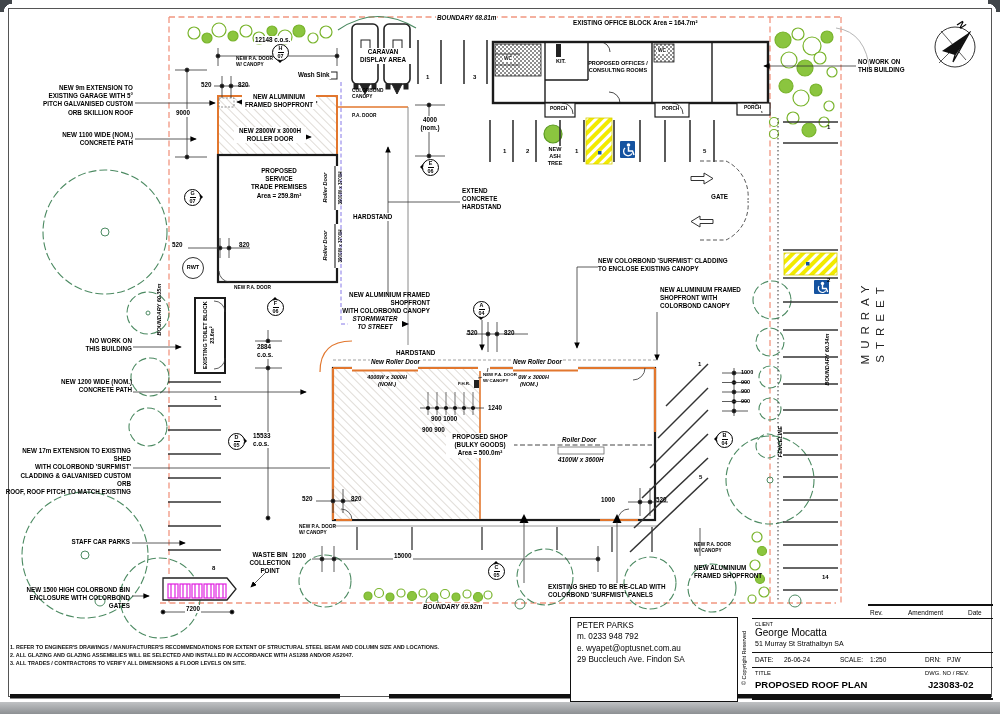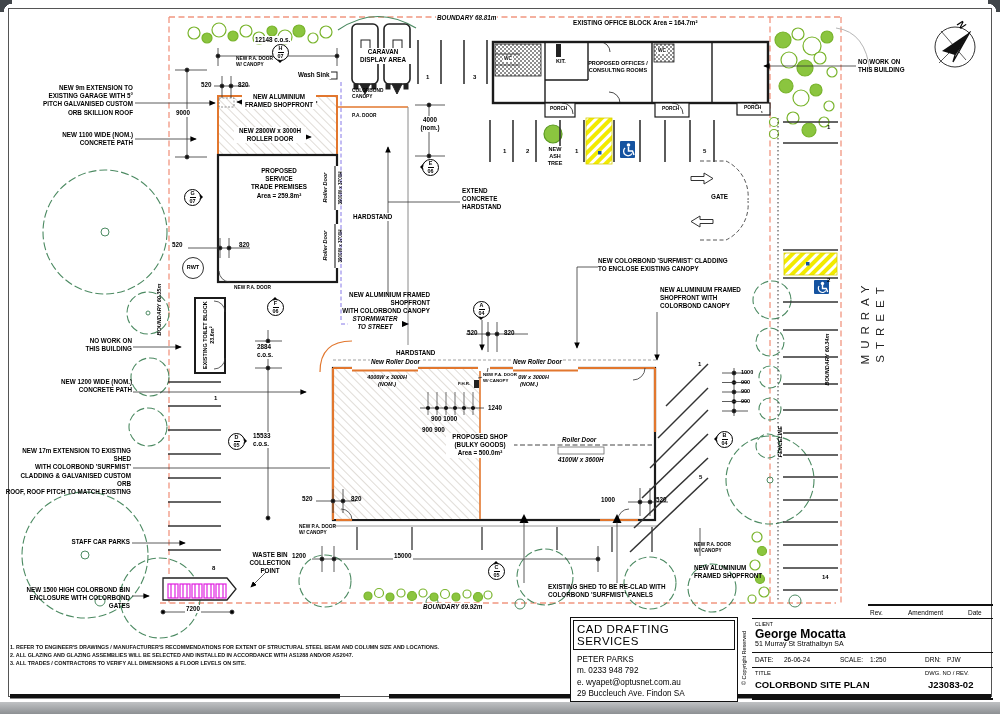--- a/index.html
+++ b/index.html
@@ -687,42 +687,41 @@
       </div>
     </div>
 
 <div id="notes" class="tb">
   <div>1.   REFER TO ENGINEER'S DRAWINGS / MANUFACTURER'S RECOMMENDATIONS FOR EXTENT OF STRUCTURAL STEEL BEAM AND COLUMN SIZE AND LOCATIONS.</div>
   <div>2.   ALL GLAZING AND GLAZING ASSEMBLIES WILL BE SELECTED AND INSTALLED IN ACCORDANCE WITH AS1288 AND/OR AS2047.</div>
   <div>3.   ALL TRADES / CONTRACTORS TO VERIFY ALL DIMENSIONS &amp; FLOOR LEVELS ON SITE.</div>
 </div>
 
 <div id="cadbox" class="tb">
-  <div class="hd">CAD DRAFTING SERVICES</div>
   <div class="ln">PETER PARKS</div>
   <div class="ln">m. 0233 948 792</div>
   <div class="ln">e. wyapet@optusnet.com.au</div>
   <div class="ln">29 Buccleuch Ave. Findon SA</div>
 </div>
 <div class="tb rot" style="left:706px;top:655px;width:76px;text-align:center;font-size:5.5px;transform:rotate(-90deg)">© Copyright Reserved</div>
 <div id="ctable" class="tb">
   <div style="position:absolute;left:3px;top:2px;font-size:5px">CLIENT</div>
-  <div style="position:absolute;left:3px;top:8px;font-size:12px;font-weight:bold">George Mocatta</div>
+  <div style="position:absolute;left:3px;top:8px;font-size:10px;font-weight:normal">George Mocatta</div>
   <div style="position:absolute;left:3px;top:21px;font-size:7px">51 Murray St Strathalbyn SA</div>
   <div class="hl" style="top:33px"></div>
   <div style="position:absolute;left:3px;top:37px;font-size:6.5px">DATE:</div>
   <div style="position:absolute;left:32px;top:37px;font-size:6.5px">26-06-24</div>
   <div style="position:absolute;left:88px;top:37px;font-size:6.5px">SCALE:</div>
   <div style="position:absolute;left:118px;top:37px;font-size:6.5px">1:250</div>
   <div style="position:absolute;left:173px;top:37px;font-size:6.5px">DRN:</div>
   <div style="position:absolute;left:195px;top:37px;font-size:6.5px">PJW</div>
   <div class="hl" style="top:48px"></div>
   <div style="position:absolute;left:3px;top:51px;font-size:5.8px">TITLE</div>
   <div style="position:absolute;left:173px;top:51px;font-size:5.8px">DWG. NO / REV.</div>
-  <div style="position:absolute;left:3px;top:60px;font-size:9.5px;font-weight:bold">COLORBOND SITE PLAN</div>
+  <div style="position:absolute;left:3px;top:60px;font-size:9.5px;font-weight:bold">PROPOSED ROOF PLAN</div>
   <div style="position:absolute;left:176px;top:60px;font-size:9.5px;font-weight:bold">J23083-02</div>
 </div>
 <div id="revrow" class="tb">
   <span style="position:absolute;left:2px;top:3px">Rev.</span>
   <span style="position:absolute;left:40px;top:3px">Amendment</span>
   <span style="position:absolute;left:100px;top:3px">Date</span>
 </div>
 
 <div id="c1" class="corner"></div>
 <div id="c2" class="corner"></div>

